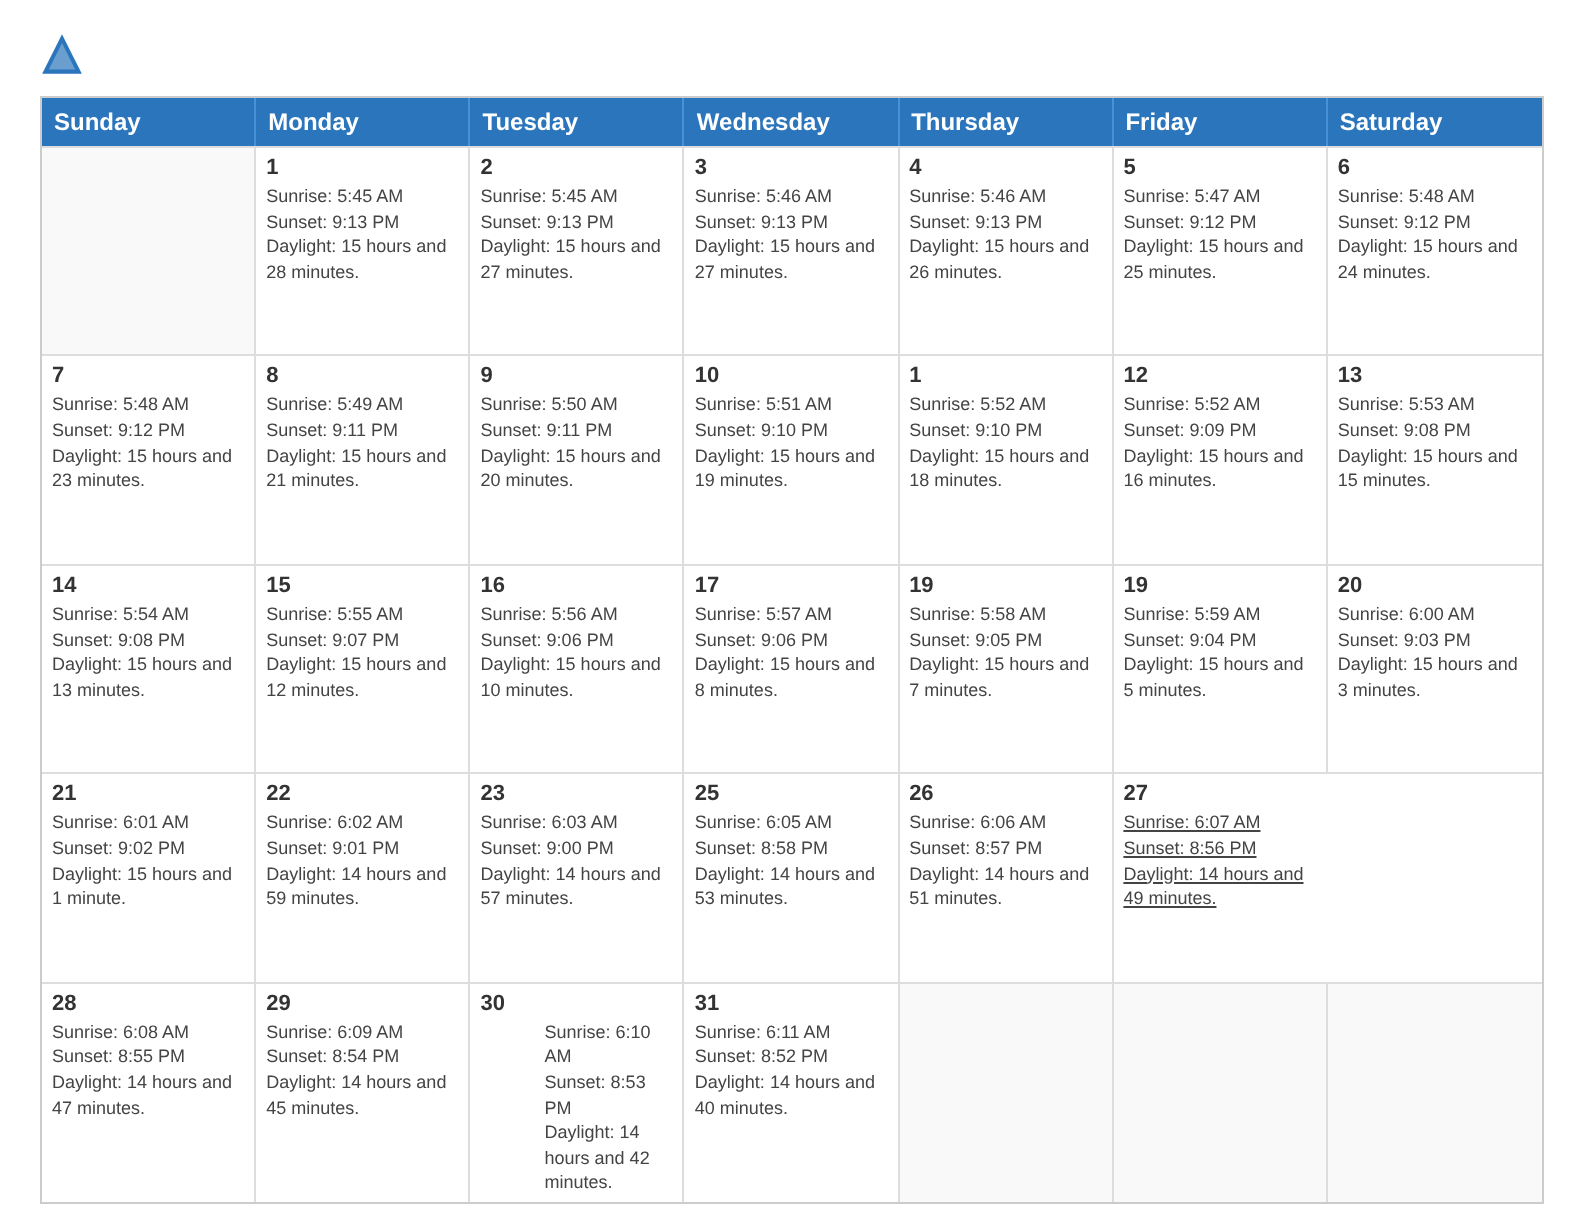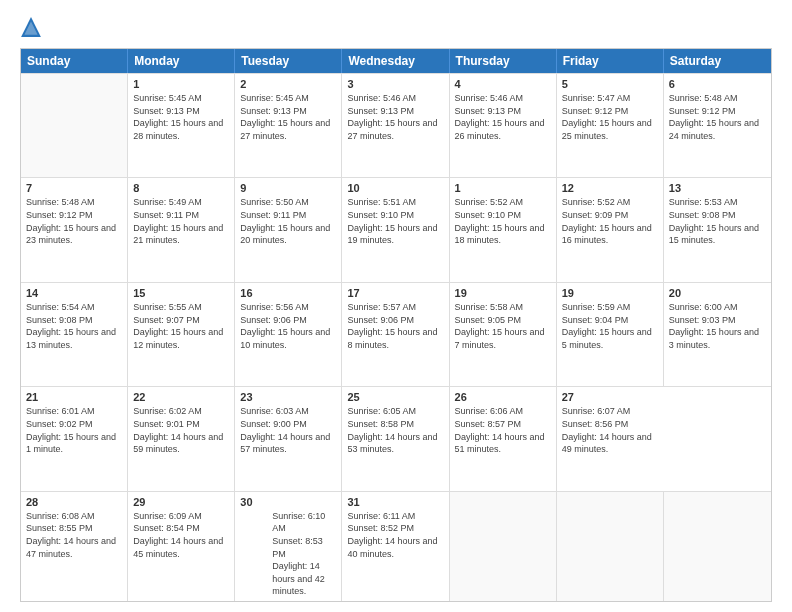--- a/index.html
+++ b/index.html
@@ -284,21 +284,21 @@
 Daylight: 14 hours and 53 minutes.</div>
           </div>
           <div class="cal-cell">
             <div class="day-number">26</div>
             <div class="day-info" style="white-space: pre-line;">Sunrise: 6:06 AM
 Sunset: 8:57 PM
 Daylight: 14 hours and 51 minutes.</div>
           </div>
           <div class="cal-cell">
             <div class="day-number">27</div>
-            <div class="day-info" style="white-space: pre-line;">Sunrise: 6:07 AM
+            <div class="day-info" style="white-space: pre-line; text-decoration: underline;">Sunrise: 6:07 AM
 Sunset: 8:56 PM
 Daylight: 14 hours and 49 minutes.</div>
           </div>
         </div>
         <div class="cal-row">
           <div class="cal-cell">
             <div class="day-number">28</div>
             <div class="day-info" style="white-space: pre-line;">Sunrise: 6:08 AM
 Sunset: 8:55 PM
 Daylight: 14 hours and 47 minutes.</div>

